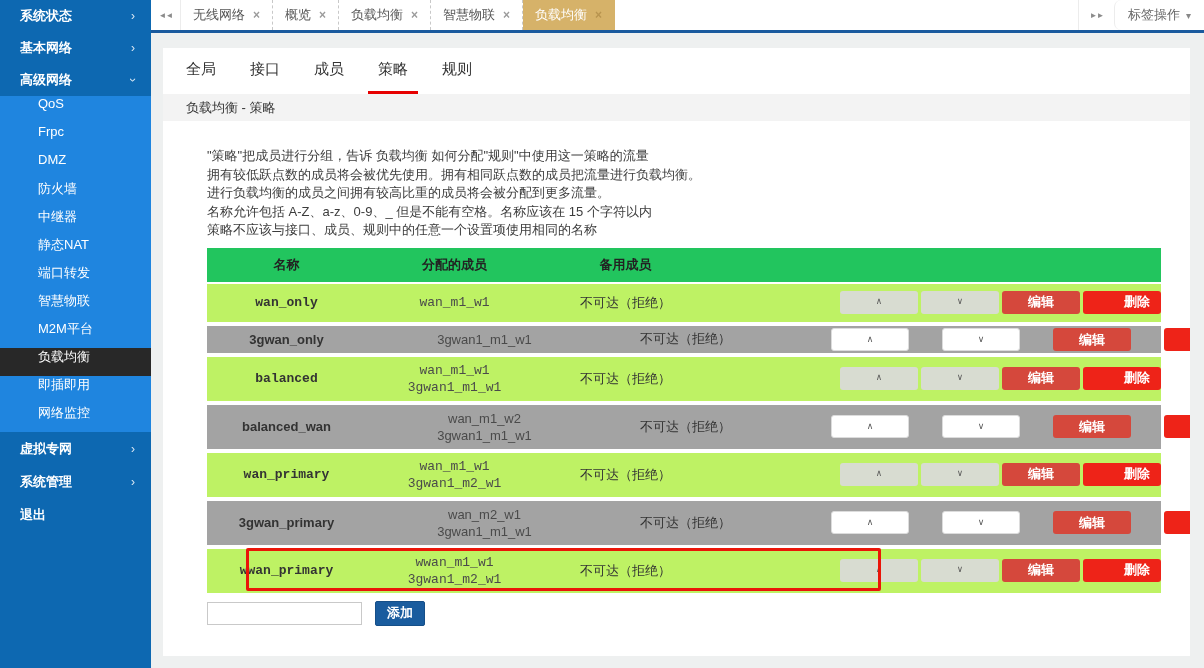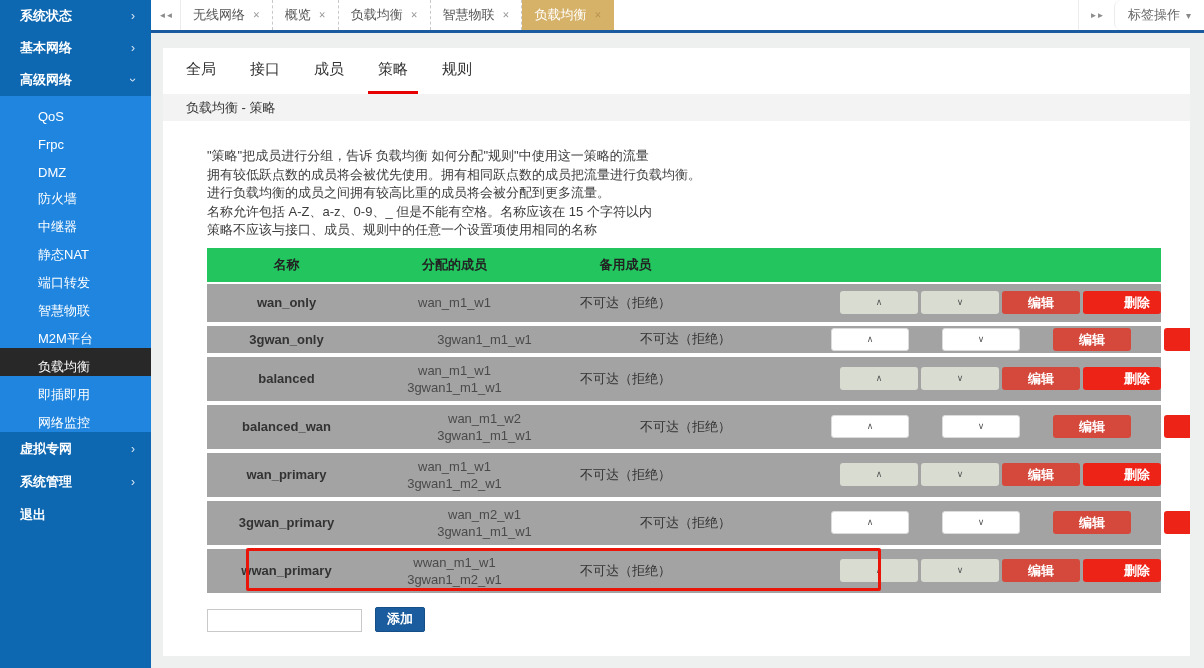--- a/index.html
+++ b/index.html
@@ -12,40 +12,40 @@
   .app { display:flex; width:1204px; height:668px; }
 
   
   .sidebar { width:151px; min-width:151px; background:#0d68b1; color:#fff; font-size:13px; }
   .side-top {
     height:32px; display:flex; align-items:center; justify-content:space-between;
     padding:0 16px 0 20px; font-weight:bold; cursor:pointer;
   }
   .grp-bottom { height:33px; }
   .side-sub {
-    height:28px; display:flex; align-items:flex-end;
+    height:28px; display:flex; align-items:flex-start;
     padding-left:38px; background:#1f85df; cursor:pointer;
   }
   .side-sub.selected { background:#282828; }
   .chev { font-size:12px; color:rgba(255,255,255,.85); font-weight:normal; line-height:1; }
   .chev.down { transform:rotate(90deg); }
 
   
   .main { flex:1; display:flex; flex-direction:column; background:#eef0f0; min-width:0; }
   .tabbar {
     height:33px; background:#fff; border-bottom:3px solid #1a5a9e;
     display:flex; align-items:stretch; font-size:13px;
   }
   .tab-scroll {
     width:30px; display:flex; align-items:center; justify-content:center;
     color:#8b8b8b; font-size:8px; letter-spacing:-1px; cursor:pointer;
   }
   .tab-scroll.left  { border-right:1px solid #ececec; }
   .tab-scroll.right { border-left:1px solid #ececec; width:36px; }
-  .tabs { display:flex; align-items:stretch;font-family:Liberation Serif, serif; }
+  .tabs { display:flex; align-items:stretch; }
   .tab { display:flex; align-items:center; padding:0 12px; color:#555; border-right:1px dashed #c8c8c8; cursor:pointer; white-space:nowrap; }
   .tab .close { margin-left:8px; color:#9b9b9b; font-size:12px; font-weight:bold; line-height:1; }
   .tab.active { background:#d6b269; color:#fff; border-right:1px solid #d6b269; }
   .tab.active .close { color:#b8944f; }
   .tabbar-right { margin-left:auto; display:flex; align-items:stretch; }
   .tab-ops { display:flex; align-items:center; padding:0 13px; color:#666; border-left:1px solid #ececec; cursor:pointer;border-radius:7px; }
   .tab-ops .caret { margin-left:6px; color:#888; font-size:10px; }
 
   
   .card { margin:15px 14px 12px 12px; background:#fff; flex:1; display:flex; flex-direction:column; overflow:hidden; }
@@ -60,42 +60,42 @@
   .description { font-size:13px; color:#3c3c3c; line-height:18.6px; }
 
   
   .ptable { width:954px; margin-top:8px; font-size:13px; }
   .trow {
     display:grid; grid-template-columns:159px 177px 165px 1fr 81px 81px 81px 81px;
     align-items:center; position:relative;
     padding:2px 0; background-clip:content-box;
   }
   .thead { background:#22c55e; min-height:34px; font-weight:bold; color:#222; padding:0; }
-  .trow.gray  { background-color:#a3a3a3; min-height:42px; }
+  .trow.gray  { background-color:#bef264; min-height:42px;font-family:Liberation Mono, monospace; }
   .trow.green { background-color:#a3a3a3;gap:30px; }
   .cell { text-align:center; }
   .c-name { font-weight:bold; color:#333; }
   .c-members { color:#4a4a4a; line-height:17px; padding:5px 0; }
   .c-backup { color:#333; }
   .btn {
     display:block; width:78px; height:23px; margin-left:3px;
     border:none; border-radius:3px; font-size:13px; cursor:pointer;
     font-family:inherit; line-height:1;
   }
   .btn.updown { font-size:9px; color:#555; background:#d8dcd1; }
   .trow.green .btn.updown { background:#fff; border:1px solid #dcdcdc; }
   .btn.edit { background:#d5483c; color:#fff; font-weight:bold; }
   .btn.del  { background:#ee2318; color:#fff; font-weight:bold;padding-left:36px; }
   .annot {
     position:absolute; left:39px; top:1px; width:635px; height:43px;
     border:3px solid #ea1508; border-radius:2px; pointer-events:none; z-index:3;
   }
 
   
-  .add-row { display:flex; align-items:flex-end; margin-top:12px; }
+  .add-row { display:flex; align-items:center; margin-top:6px; }
   .add-input { width:155px; height:23px; border:1px solid #c9c9c9; padding:0 6px; font-size:13px; font-family:inherit; }
   .add-btn {
     margin-left:13px; height:25px; padding:0 11px;
     background:#1a5c9e; color:#fff; border:1px solid #164f88; border-radius:2px;
     font-weight:bold; font-size:13px; cursor:pointer; font-family:inherit;
   }
 </style>
 </head>
 <body>
 

